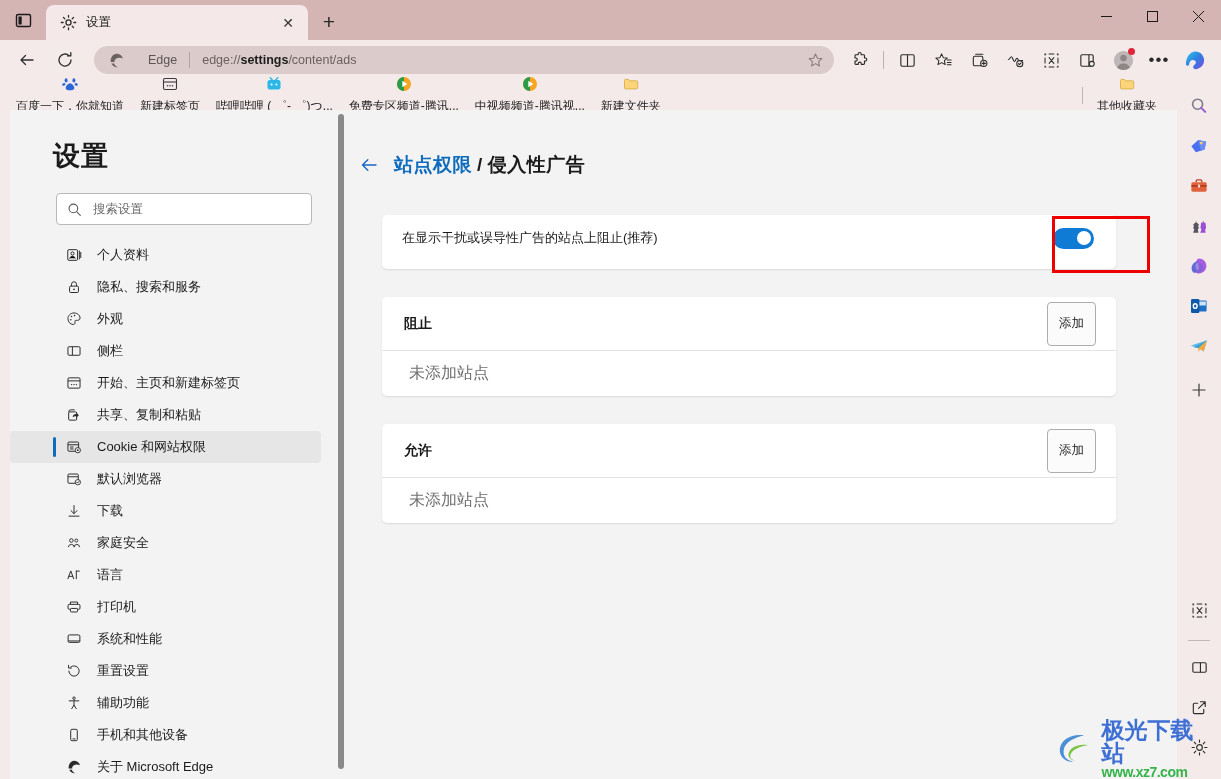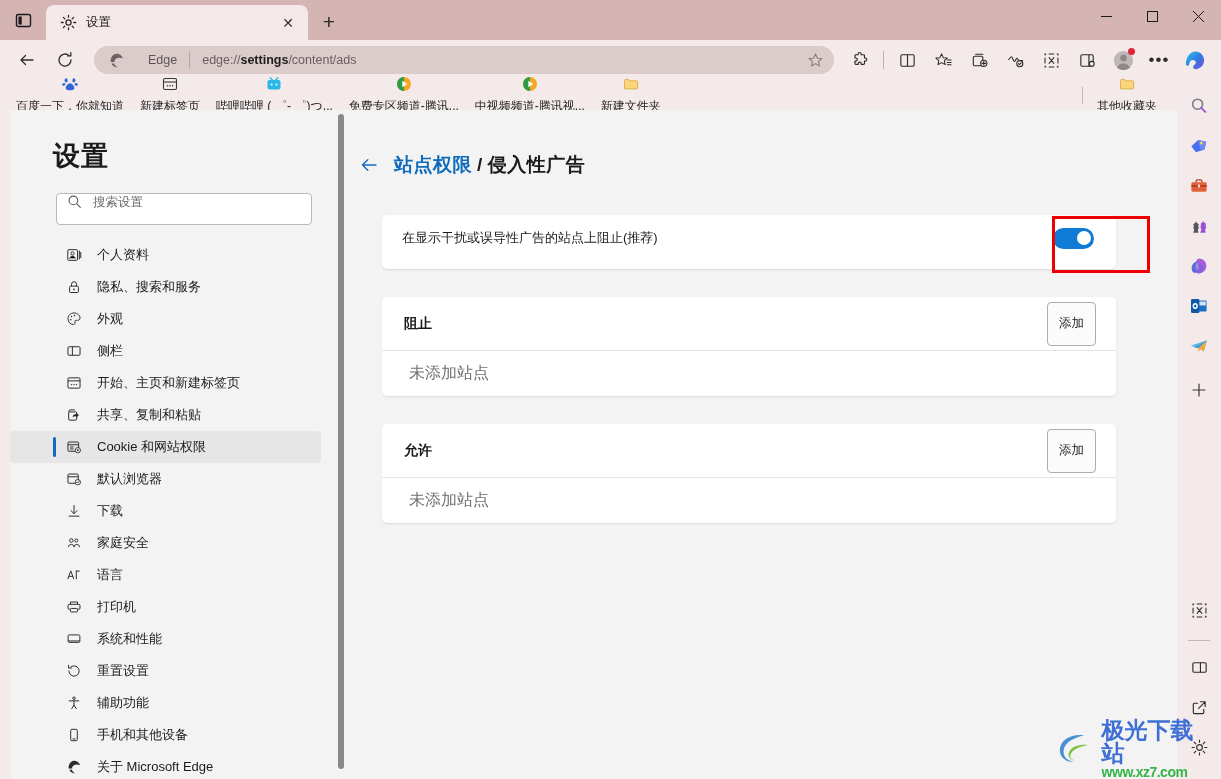--- a/index.html
+++ b/index.html
@@ -99,21 +99,21 @@
     width: 335px; height: 669px; background: #f3f3f3; position: relative;
     padding: 0;
   }
   .settings-title {
     font-size: 27px; font-weight: bold; color: #1b1b1b;
     margin: 28px 0 0 43px; letter-spacing: 1px;
   }
   .search-box {
     margin: 19px 0 0 46px; width: 256px; height: 32px;
     border: 1px solid #b9b9b9; border-radius: 4px; background: #fff;
-    display: flex; align-items: flex-start; padding: 0 10px; gap: 11px;
+    display: flex; align-items: center; padding: 0 10px; gap: 11px;
   }
   .search-ph { font-size: 12.5px; color: #6b6b6b; }
   .nav-list { margin-top: 14px; }
   .nav-item {
     height: 32px; display: flex; align-items: center;
     padding-left: 55px; gap: 15px; position: relative;
     margin: 0 24px 0 0; border-radius: 4px;
   }
   .nav-item.selected { background: #e6e6e6; }
   .nav-item.selected::before {

